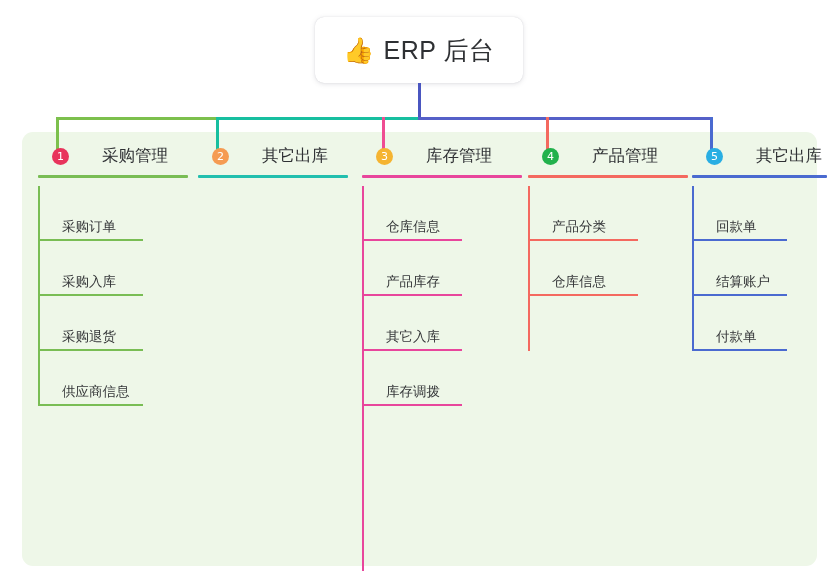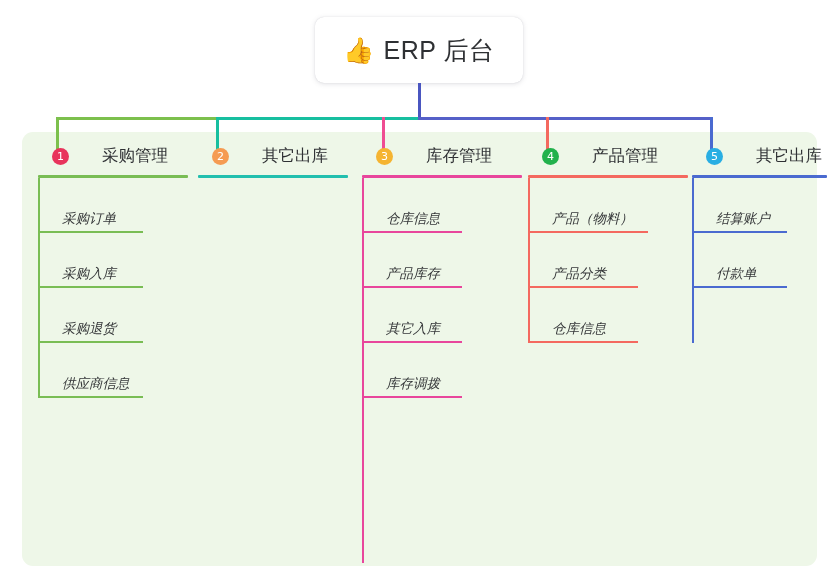--- a/index.html
+++ b/index.html
@@ -97,22 +97,21 @@
   }
   .col-rule {
     height: 3px;
     margin-top: 7px;
     border-radius: 1px;
   }
 
   
   .leaves {
     position: relative;
-    margin-top: 0;
-    font-style: italic;
+    margin-top: 8px;
   }
   .spine {
     position: absolute;
     left: 0;
     top: 0;
     width: 2px;
   }
   .leaf {
     position: relative;
     height: 55px;
@@ -221,42 +220,42 @@
       </div>
       <div class="column" style="left: 528px;">
         <div class="col-head">
           <span class="badge" style="background: rgb(34, 177, 76);">4</span>
           <span class="col-title">产品管理</span>
         </div>
         <div class="col-rule" style="width: 160px; background: rgb(244, 105, 95);"></div>
         <div class="leaves">
           <div class="spine" style="background: rgb(244, 105, 95); height: 165px;"></div>
           <div class="leaf">
-            <span class="leaf-label">产品（物料）</span>
-            <div class="leaf-rule" style="width: 120px; background: rgb(244, 105, 95);"></div>
-          </div>
-          <div class="leaf">
             <span class="leaf-label">产品分类</span>
             <div class="leaf-rule" style="width: 110px; background: rgb(244, 105, 95);"></div>
           </div>
           <div class="leaf">
             <span class="leaf-label">仓库信息</span>
             <div class="leaf-rule" style="width: 110px; background: rgb(244, 105, 95);"></div>
           </div>
         </div>
       </div>
       <div class="column" style="left: 692px;">
         <div class="col-head">
           <span class="badge" style="background: rgb(41, 174, 227);">5</span>
           <span class="col-title">其它出库</span>
         </div>
         <div class="col-rule" style="width: 135px; background: rgb(74, 106, 208);"></div>
         <div class="leaves">
           <div class="spine" style="background: rgb(74, 106, 208); height: 165px;"></div>
           <div class="leaf">
+            <span class="leaf-label">回款单</span>
+            <div class="leaf-rule" style="width: 95px; background: rgb(74, 106, 208);"></div>
+          </div>
+          <div class="leaf">
             <span class="leaf-label">结算账户</span>
             <div class="leaf-rule" style="width: 95px; background: rgb(74, 106, 208);"></div>
           </div>
           <div class="leaf">
             <span class="leaf-label">付款单</span>
             <div class="leaf-rule" style="width: 95px; background: rgb(74, 106, 208);"></div>
           </div>
         </div>
       </div>
     </div>

